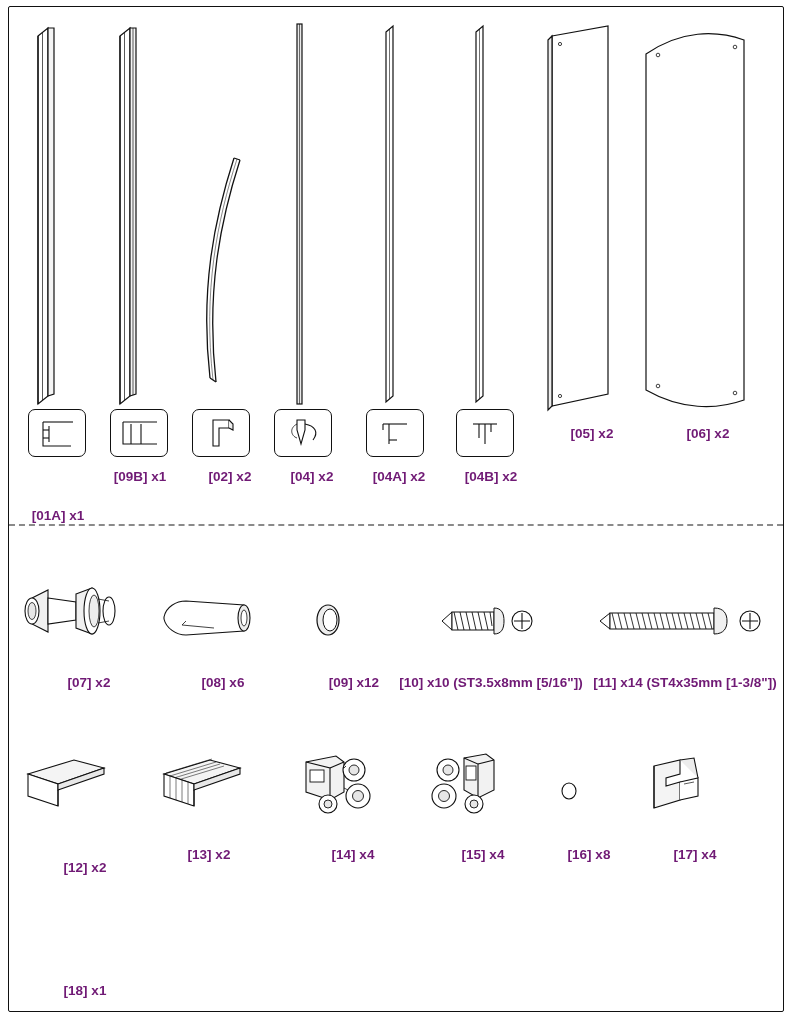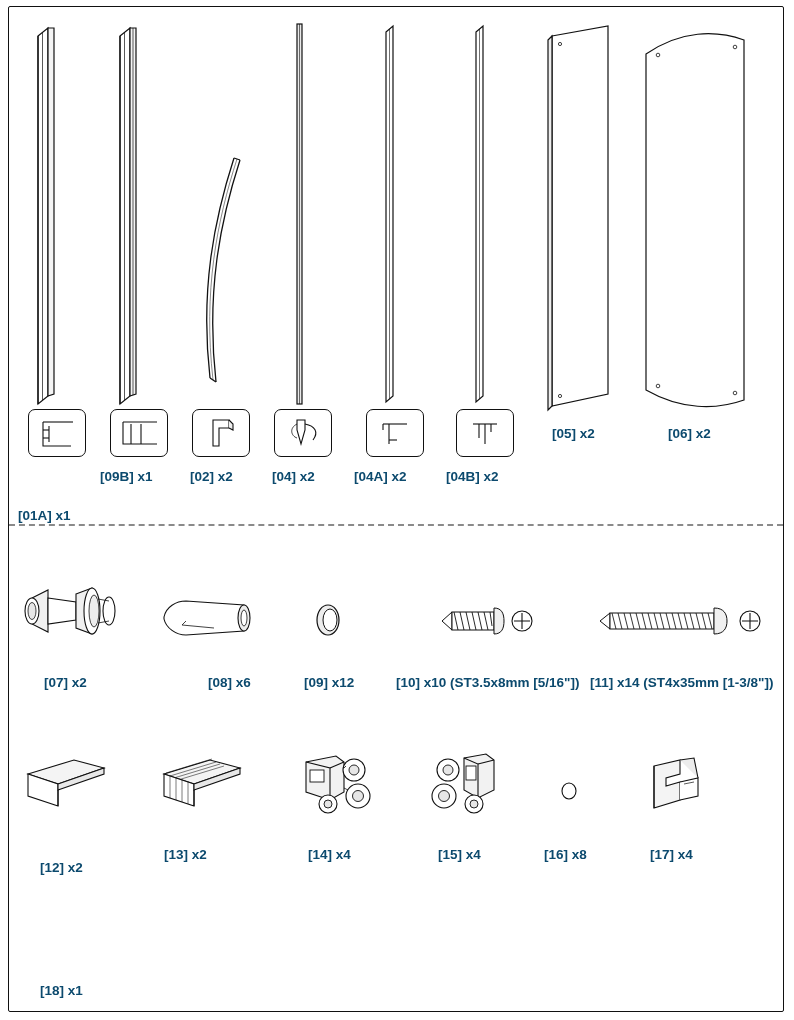--- a/index.html
+++ b/index.html
@@ -39,24 +39,24 @@
     height: 0;
     border-top: 2px dashed #8a8a8a;
   }
   .part {
     position: absolute;
   }
   .caption {
     position: absolute;
     font-size: 13.5px;
     font-weight: bold;
-    color: #0c4a6e;
+    color: #701a75;
     letter-spacing: 0px;
     line-height: 17px;
-    text-align: left;
+    text-align: center;
     white-space: pre-line;
   }
   .thumbbox {
     position: absolute;
     border: 1.2px solid #111;
     border-radius: 7px;
     box-sizing: border-box;
     background: #fff;
   }
   svg { display: block; overflow: visible; }
@@ -241,21 +241,21 @@
       <path d="M8 21 L18 13 L18 29 Z" fill="#fff" stroke="#111" stroke-width="1"></path>
       <rect x="18" y="13" width="104" height="16" fill="#ffffff" stroke="#111" stroke-width="1"></rect>
       <path d="M20 13 L24 29 M26 13 L30 29 M32 13 L36 29 M38 13 L42 29 M44 13 L48 29 M50 13 L54 29 M56 13 L60 29 M62 13 L66 29 M68 13 L72 29 M74 13 L78 29 M80 13 L84 29 M86 13 L90 29 M92 13 L96 29 M98 13 L102 29 M104 13 L108 29 M110 13 L114 29 M116 13 L120 29" stroke="#111" stroke-width="0.85" fill="none"></path>
       <path d="M122 8 C132 8, 135 14, 135 21 C135 28, 132 34, 122 34 Z" fill="#f0f0f0" stroke="#111" stroke-width="1"></path>
       <circle cx="158" cy="21" r="10" fill="#ffffff" stroke="#111" stroke-width="1.1"></circle>
       <path d="M158 13 L158 29 M150 21 L166 21" stroke="#111" stroke-width="1.1"></path>
     </svg>
   </div>
 
   <div class="caption" style="left:44px; top:674px; width:90px;">[07] x2</div>
-  <div class="caption" style="left:178px; top:674px; width:90px;margin-left:30px;">[08] x6</div>
+  <div class="caption" style="left:178px; top:674px; width:90px;">[08] x6</div>
   <div class="caption" style="left:304px; top:674px; width:100px;">[09] x12</div>
   <div class="caption" style="left:396px; top:674px; width:190px;">[10] x10 (ST3.5x8mm [5/16"])</div>
   <div class="caption" style="left:590px; top:674px; width:190px;">[11] x14 (ST4x35mm [1-3/8"])</div>
 
   <div class="part" style="left:16px; top:752px;">
     <svg width="100" height="70" viewBox="0 0 100 70">
       <path d="M12 22 L58 8 L88 16 L42 32 Z" fill="#f4f4f4" stroke="#111" stroke-width="1.1"></path>
       <path d="M12 22 L42 32 L42 54 L12 44 Z" fill="#ffffff" stroke="#111" stroke-width="1.1"></path>
       <path d="M42 32 L88 16 L88 22 L42 38 Z" fill="#e8e8e8" stroke="#111" stroke-width="1.1"></path>
       <path d="M42 38 L42 54" stroke="#111" stroke-width="1.1"></path>

